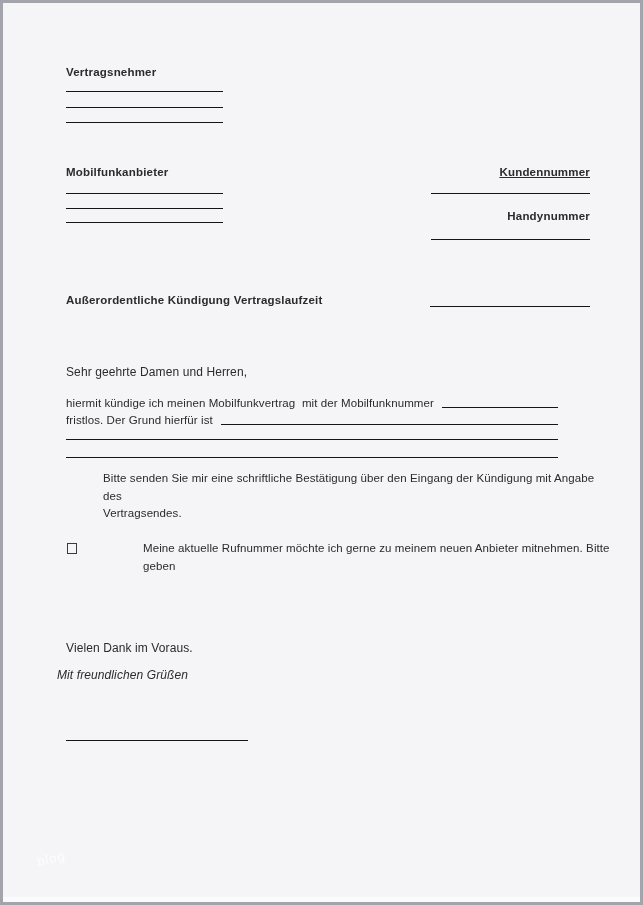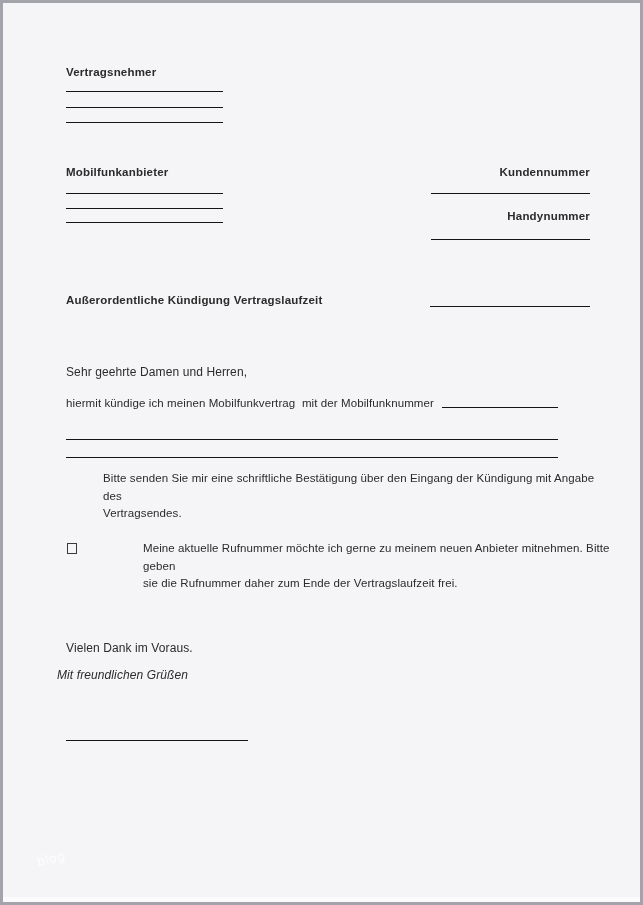--- a/index.html
+++ b/index.html
@@ -78,47 +78,50 @@
   <div class="abs label-bold" style="left:63px;top:62px;">Vertragsnehmer</div>
   <div class="abs write-line" style="left:63px;top:88px;width:157px;"></div>
   <div class="abs write-line" style="left:63px;top:104px;width:157px;"></div>
   <div class="abs write-line" style="left:63px;top:119px;width:157px;"></div>
 
   <div class="abs label-bold" style="left:63px;top:162px;">Mobilfunkanbieter</div>
   <div class="abs write-line" style="left:63px;top:190px;width:157px;"></div>
   <div class="abs write-line" style="left:63px;top:205px;width:157px;"></div>
   <div class="abs write-line" style="left:63px;top:219px;width:157px;"></div>
 
-  <div class="abs label-bold right-align" style="left:427px;top:162px;width:160px;">Kundennummer</div>
+  <div class="abs label-bold right-align" style="left:427px;top:162px;width:160px;text-decoration:underline;">Kundennummer</div>
   <div class="abs write-line" style="left:428px;top:190px;width:159px;"></div>
 
   <div class="abs label-bold right-align" style="left:427px;top:206px;width:160px;">Handynummer</div>
   <div class="abs write-line" style="left:428px;top:236px;width:159px;"></div>
 
   <div class="abs label-bold" style="left:63px;top:290px;">Außerordentliche Kündigung Vertragslaufzeit</div>
   <div class="abs write-line" style="left:427px;top:303px;width:160px;"></div>
 
   <div class="abs body-text" style="left:63px;top:362px;">Sehr geehrte Damen und Herren,</div>
 
   <div class="abs flex-row" style="left:63px;top:390px;width:492px;text-align:right;">
     <span class="txt">hiermit kündige ich meinen Mobilfunkvertrag  mit der Mobilfunknummer</span>
     <span class="fill"></span>
   </div>
+  <div class="abs flex-row" style="left:63px;top:407px;width:492px;">
+    <span class="txt">fristlos. Der Grund hierfür ist</span>
+    <span class="fill"></span>
+  </div>
   <div class="abs write-line" style="left:63px;top:436px;width:492px;"></div>
   <div class="abs write-line" style="left:63px;top:454px;width:492px;"></div>
 
   <div class="abs para" style="left:63px;top:467px;width:500px;">
     <span style="display:block;">Bitte senden Sie mir eine schriftliche Bestätigung über den Eingang der Kündigung mit Angabe des</span>
     <span style="display:block;">Vertragsendes.</span>
   </div>
 
   <div class="abs checkbox" style="left:64px;top:540px;" role="checkbox" aria-checked="false"></div>
   <div class="abs para" style="left:103px;top:537px;width:480px;">
     <span style="display:block;">Meine aktuelle Rufnummer möchte ich gerne zu meinem neuen Anbieter mitnehmen. Bitte geben</span>
-    <span style="display:block;">sie die Rufnummer daher zum Ende der Vertragslaufzeit frei.</span>
   </div>
 
   <div class="abs body-text" style="left:63px;top:638px;">Vielen Dank im Voraus.</div>
   <div class="abs body-text" style="left:54px;top:665px;font-style:italic;">Mit freundlichen Grüßen</div>
 
   <div class="abs write-line" style="left:63px;top:737px;width:182px;"></div>
 
   <div class="abs watermark" style="left:34px;top:848px;">blog</div>
 
 </div>

